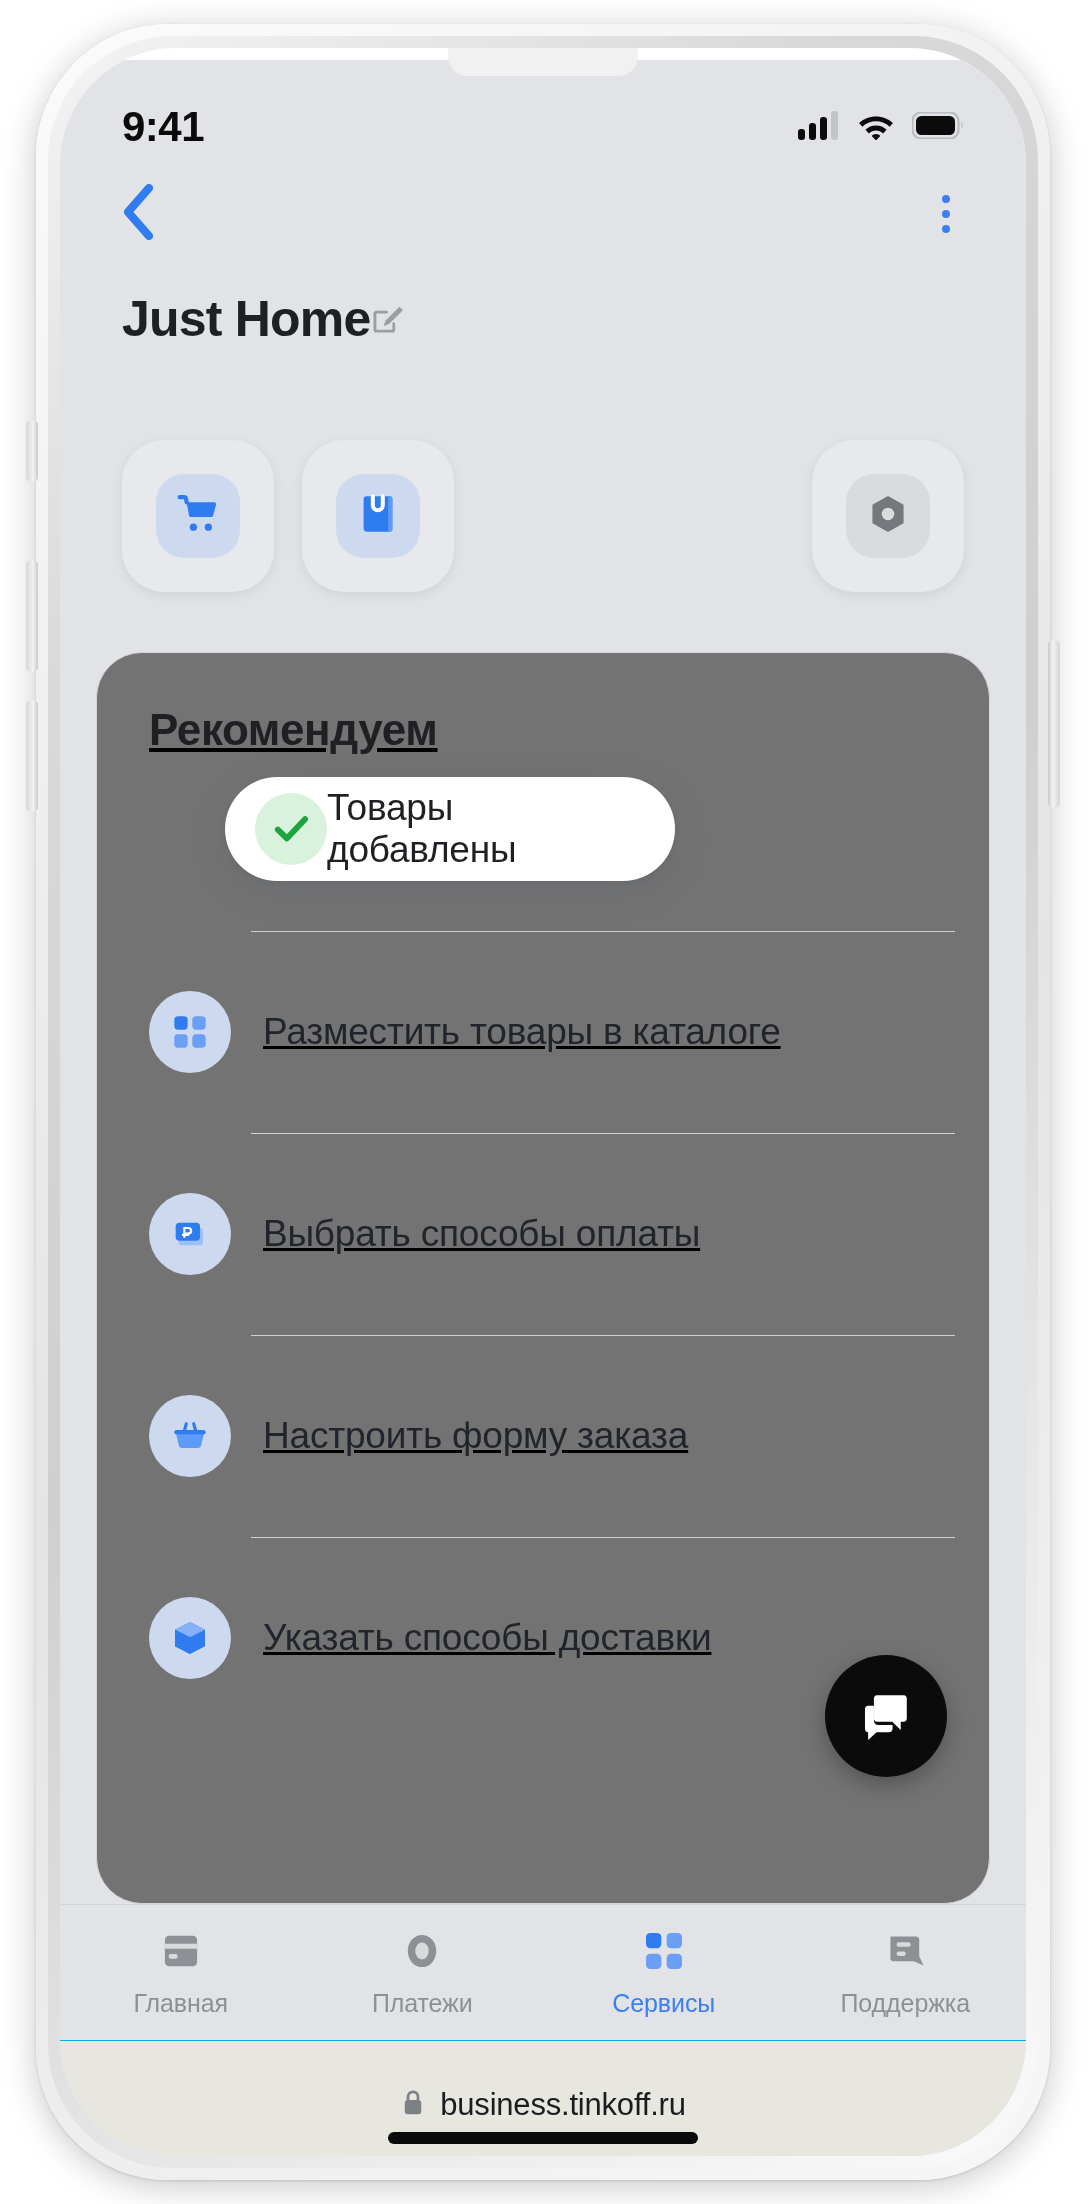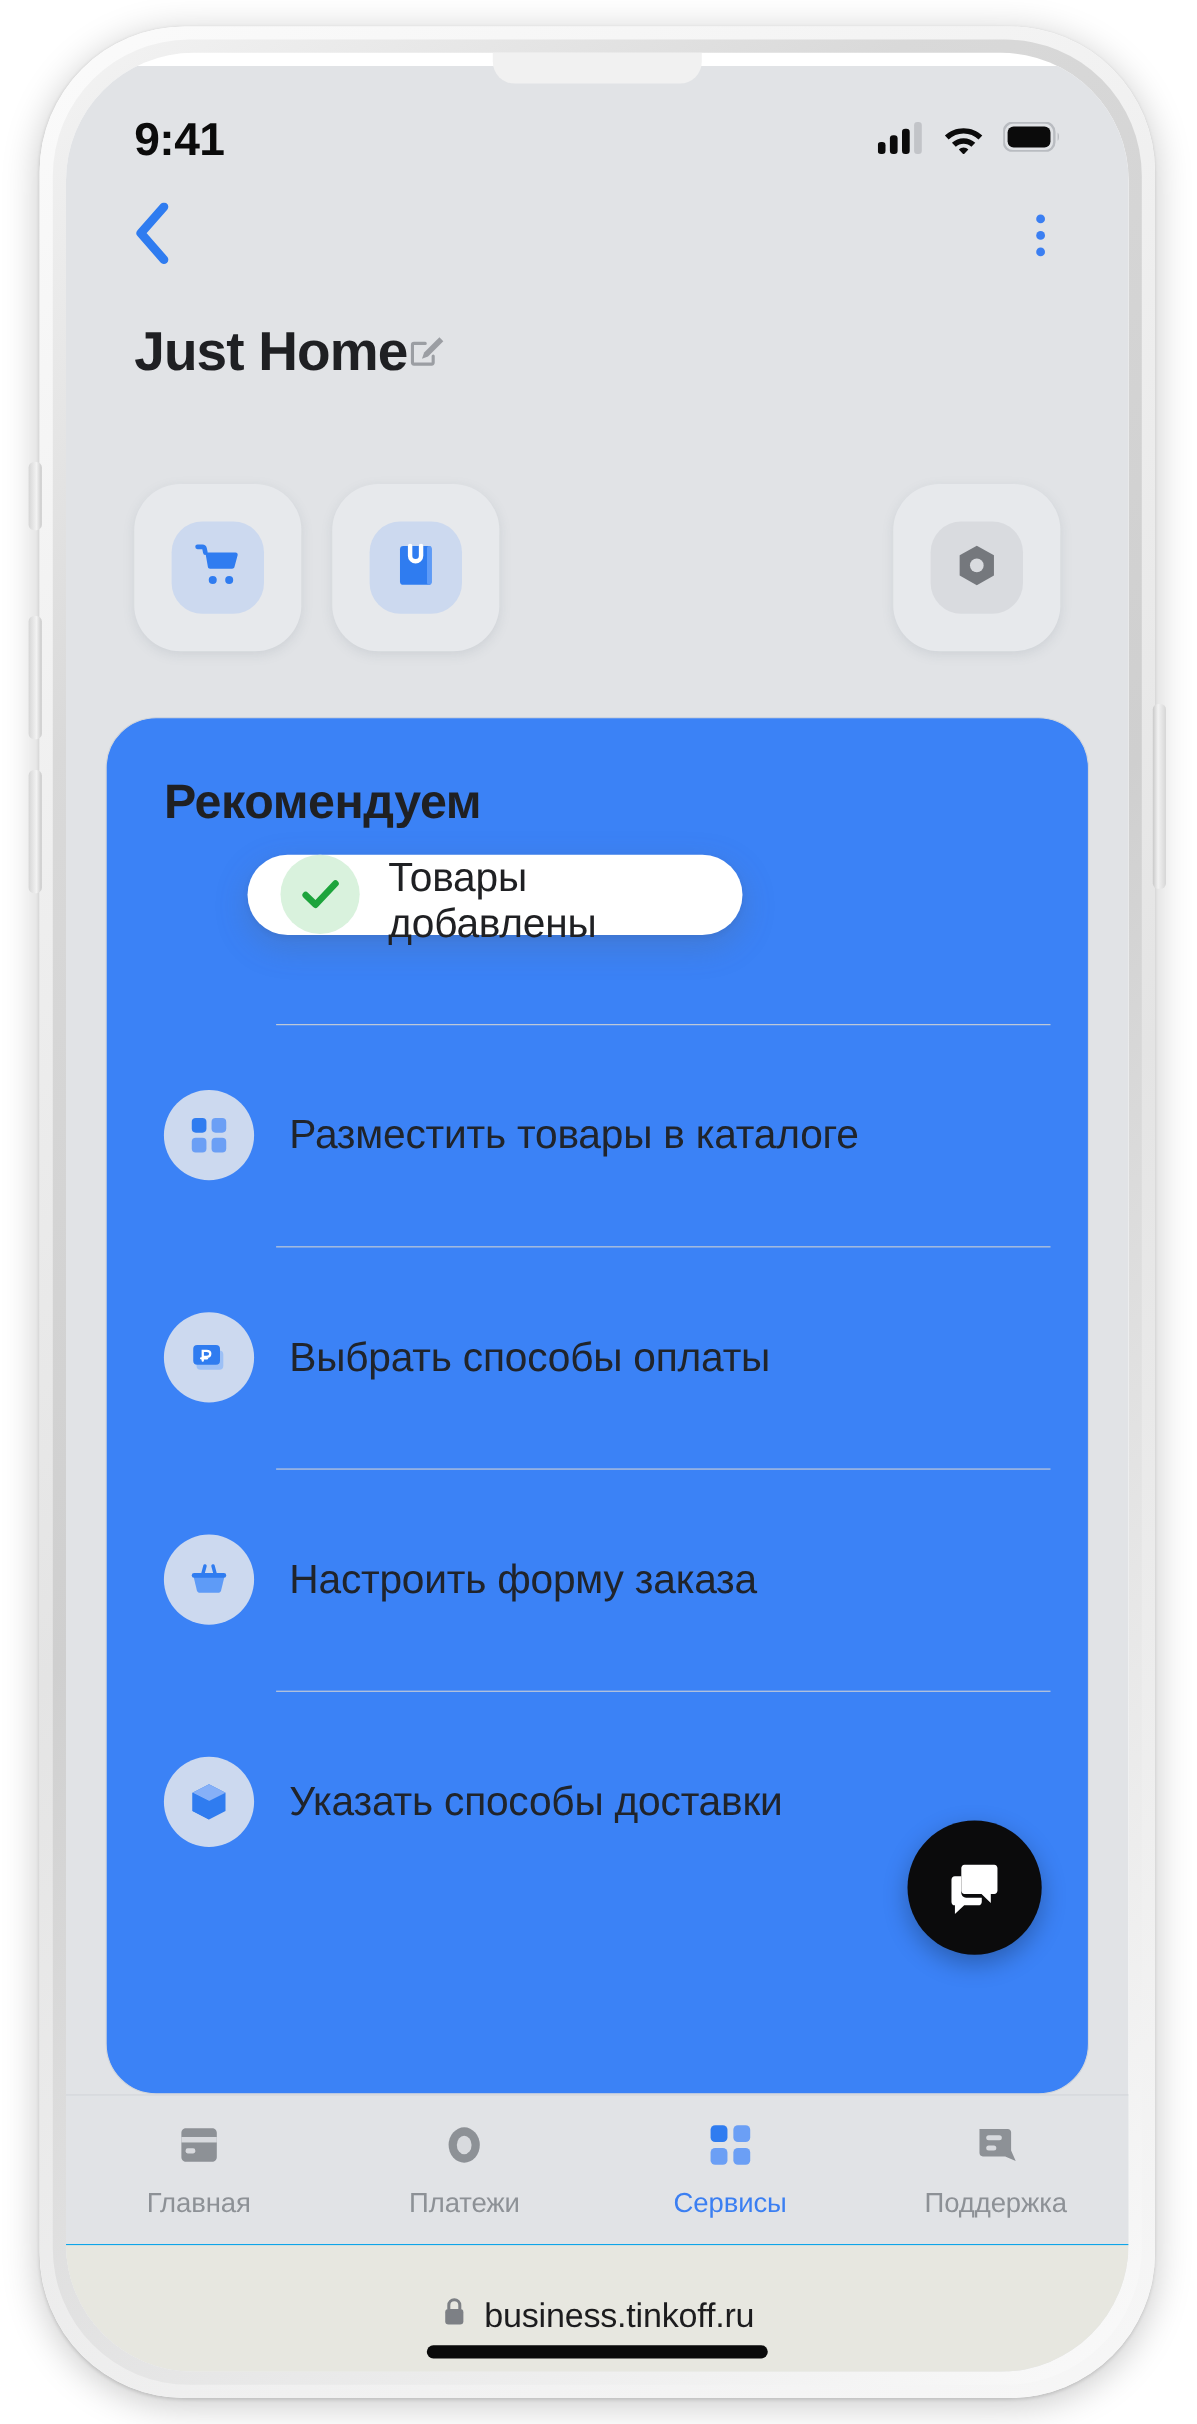--- a/index.html
+++ b/index.html
@@ -179,27 +179,28 @@
     display: flex;
     align-items: center;
     justify-content: center;
   }
   .tile-inner.gray { background: #d9dbdf; }
   .tile.spacer-right { margin-left: auto; }
 
   
   .reco-card {
     margin: 46px 36px 0 36px;
-    background: #3b82f6;
+    background: #737373;
     border: 1px solid #d3d6da;
     border-radius: 46px;
     flex: 1 1 auto;
     overflow: hidden;
     position: relative;
     padding: 0 0 0 0;
+    text-decoration: underline;
   }
   .reco-title {
     font-size: 44px;
     font-weight: 700;
     color: #1f2023;
     letter-spacing: -0.4px;
     padding: 52px 0 0 52px;
   }
 
   .reco-list {
@@ -237,26 +238,25 @@
   
   .reco-item.first { height: 150px; }
   .reco-item.first::before { display: none; }
 
   
   .toast {
     position: absolute;
     left: 128px;
     top: 124px;
     width: 450px;
-    height: 73px;
+    height: 104px;
     background: #ffffff;
     border-radius: 52px;
     display: flex;
-    align-items: flex-start;
-    gap: 26px;
+    align-items: center;
     padding: 0 30px;
     box-shadow: 0 10px 30px rgba(90,98,110,0.26), 0 2px 6px rgba(0,0,0,0.06);
     z-index: 12;
   }
   .toast-ico {
     width: 72px; height: 72px;
     border-radius: 50%;
     background: #d9f2dd;
     display: flex; align-items: center; justify-content: center;
     flex: none;

